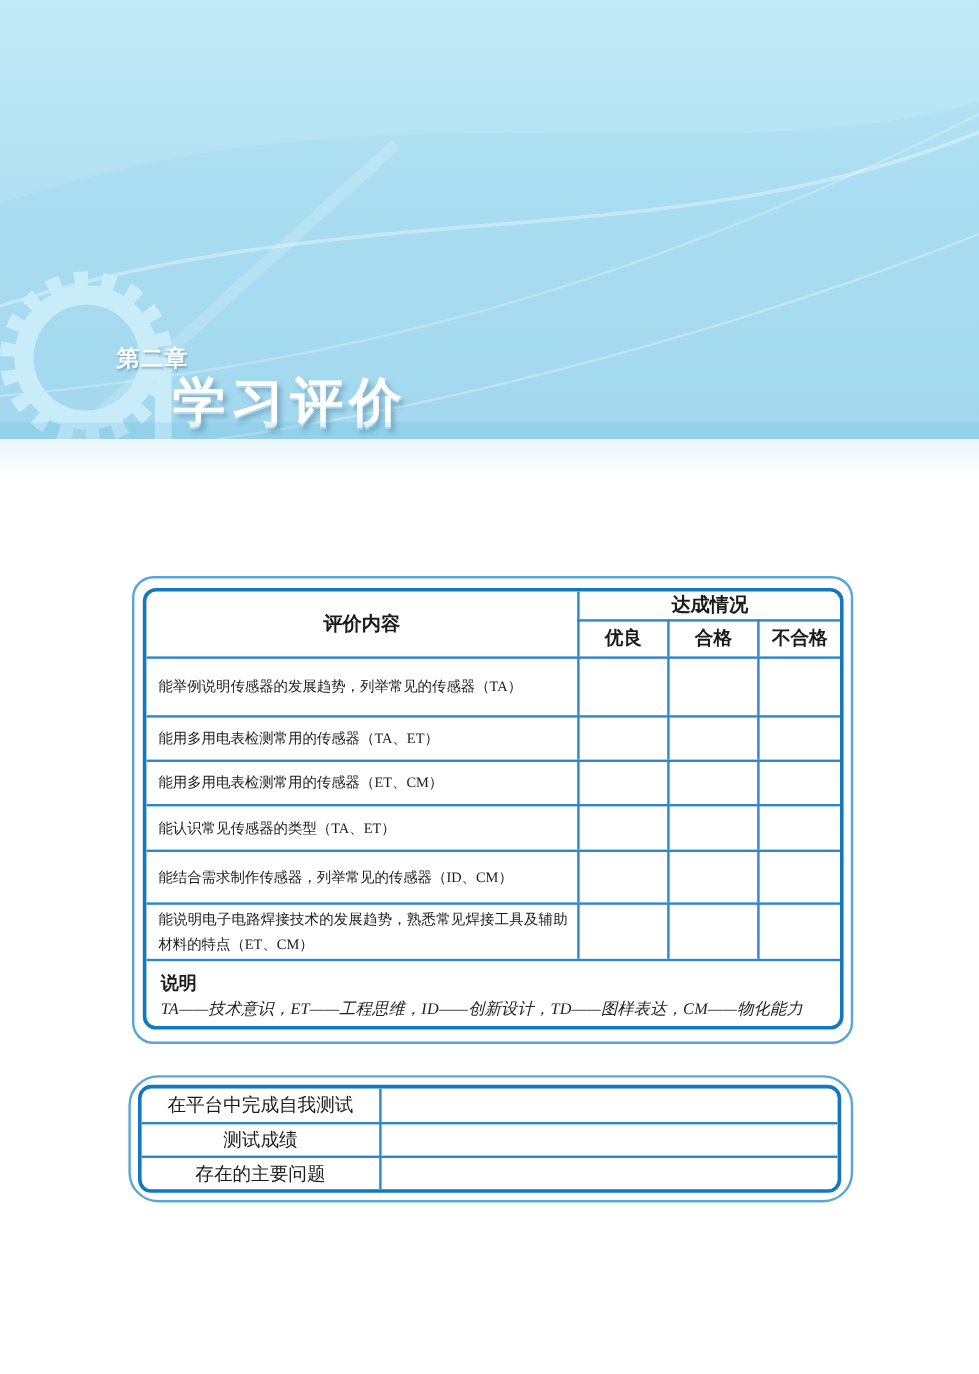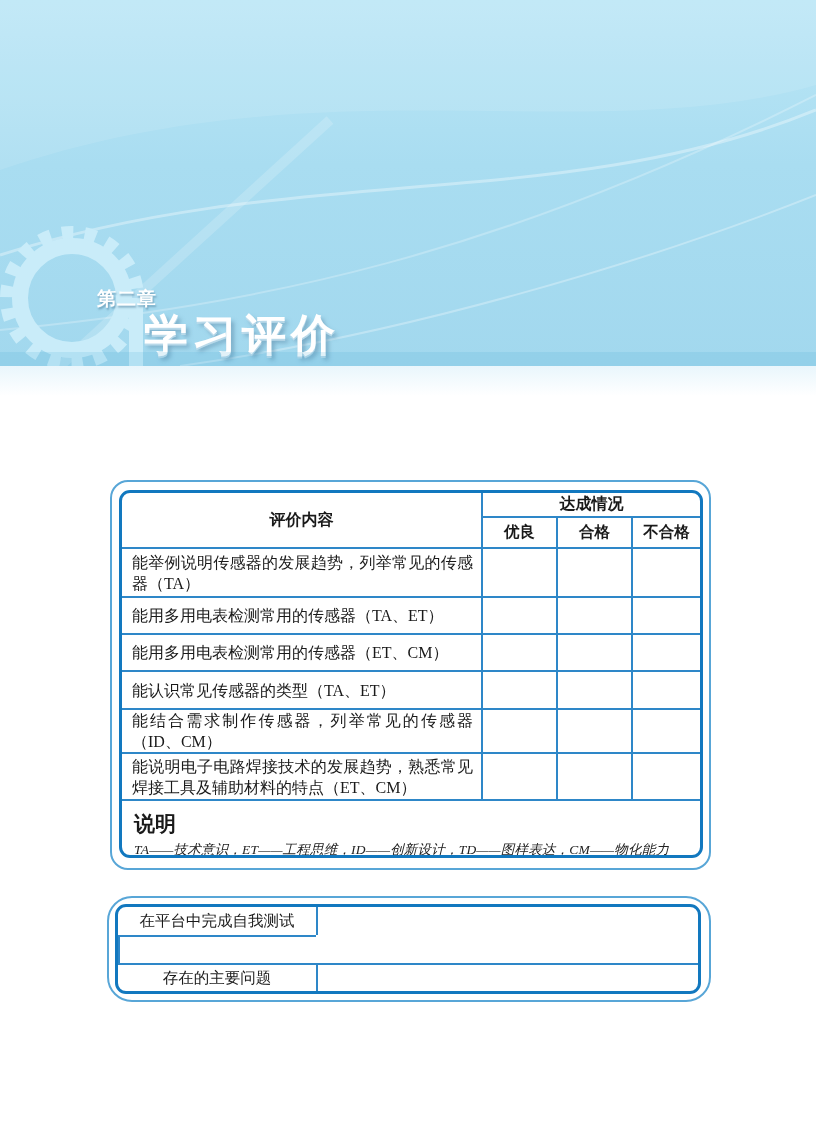--- a/index.html
+++ b/index.html
@@ -73,28 +73,28 @@
   .bt{ border-top:2px solid var(--grid-line); }
   .hcell{
     display:flex; align-items:center; justify-content:center;
     font-family:var(--sans); font-weight:bold; font-size:16px;
   }
   .h-content{ grid-column:1; grid-row:1/3; }
   .h-status{ grid-column:2/5; grid-row:1; }
   .h-lv{ grid-row:2; font-size:15.5px; }
   .rowlabel{
     grid-column:1; display:flex; align-items:center;
-    font-family:var(--serif); font-size:16px; line-height:21px;
+    font-family:var(--serif); font-size:12px; line-height:21px;
     padding:2px 8px 2px 10px; text-align:justify;
   }
   .statcell{ background:#ffffff; }
   .t1-note{
     grid-column:1/5; grid-row:9; padding:9px 12px 0 12px;
   }
-  .note-title{ font-family:var(--sans); font-weight:bold; font-size:21px; color:var(--ink); }
+  .note-title{ font-family:var(--sans); font-weight:bold; font-size:15px; color:var(--ink); }
   .note-body{
     margin-top:3px; font-family:var(--serif); font-style:italic;
     font-size:13.5px; color:#222; letter-spacing:0.2px;
   }
 
   
   .t2-outer{ left:107px; top:896px; width:604px; height:106px;border-radius:25px; }
   .t2-inner{ left:6px; top:6px; width:586px; height:90px; }
   .t2-grid{
     position:absolute; inset:0; display:grid;
@@ -181,20 +181,21 @@
       </div>
     </div>
   </div>
 
   <div class="box-outer t2-outer">
     <div class="box-inner t2-inner">
       <div class="t2-grid">
         <div class="cell t2-label" style="grid-row:1">在平台中完成自我测试</div>
         <div class="cell t2-value bl" style="grid-row:1"></div>
 
+        <div class="cell t2-label bt" style="grid-row:2">测试成绩</div>
         <div class="cell t2-value bl bt" style="grid-row:2"></div>
 
         <div class="cell t2-label bt" style="grid-row:3">存在的主要问题</div>
         <div class="cell t2-value bl bt" style="grid-row:3"></div>
       </div>
     </div>
   </div>
 
 </div>
 

